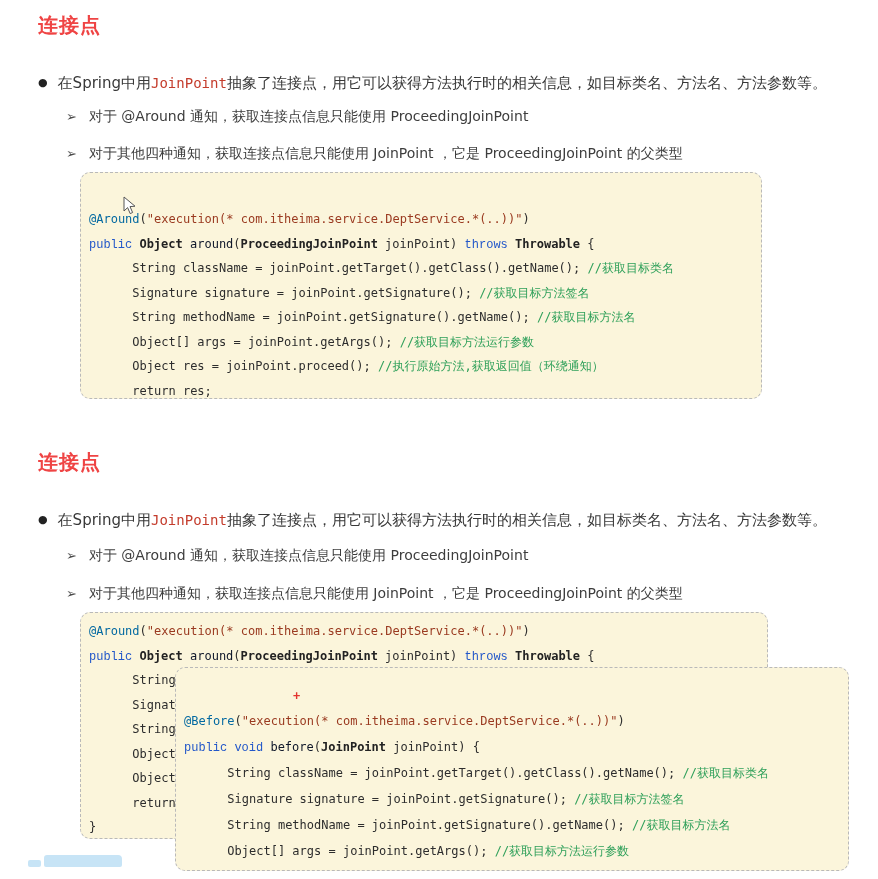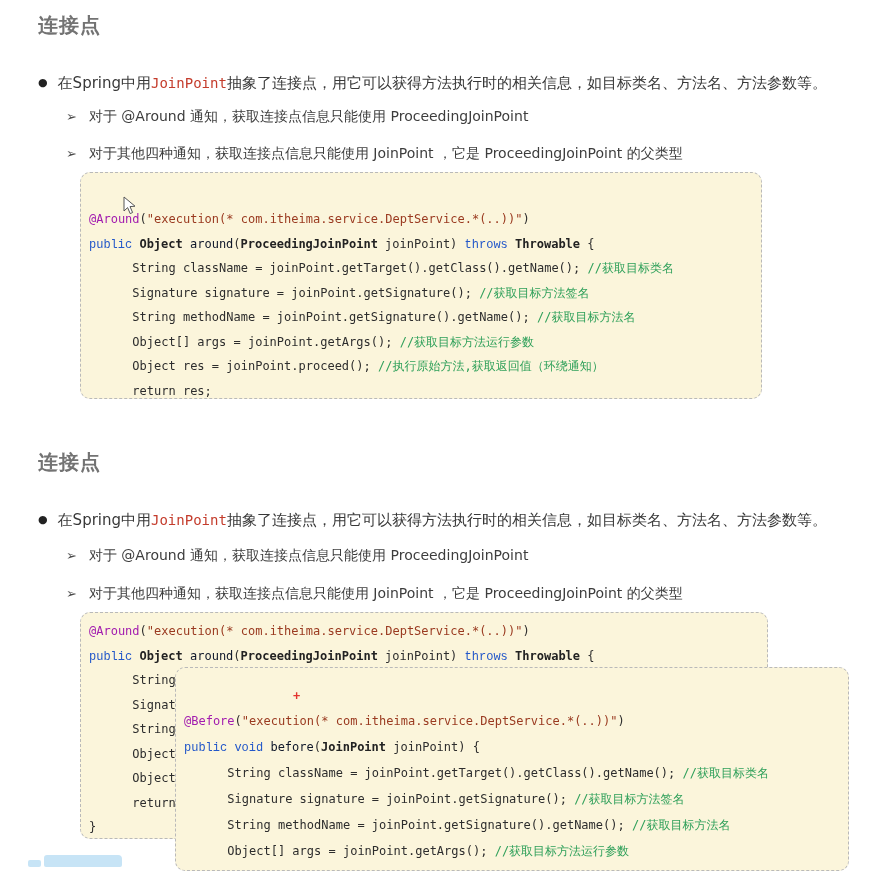--- a/index.html
+++ b/index.html
@@ -4,21 +4,21 @@
 <style>
   html,body{margin:0;padding:0;}
   body{
     width:878px;height:879px;position:relative;overflow:hidden;
     background:#ffffff;
     font-family:"DejaVu Sans","Liberation Sans",sans-serif;
     color:#3a3a3a;
   }
   .abs{position:absolute;}
   .heading{
-    font-size:20px;font-weight:bold;color:#737373;
+    font-size:20px;font-weight:bold;color:#ef4444;
     letter-spacing:1px;white-space:nowrap;
   }
   .bullet-line{font-size:15px;white-space:nowrap;color:#383838;}
   .bullet-dot{font-size:11px;vertical-align:2px;margin-right:10px;color:#222;}
   .inline-code-red{
     font-family:"DejaVu Sans Mono","Liberation Mono",monospace;
     color:#C43C2C;font-size:14px;
   }
   .sub-line{font-size:14px;white-space:nowrap;color:#3d3d3d;}
   .sub-arrow{font-size:13px;color:#4a4a4a;margin-right:12px;}
@@ -28,21 +28,21 @@
     font-family:"DejaVu Sans Mono","Liberation Mono",monospace;
     font-size:12px;color:#2d2d2d;overflow:hidden;white-space:pre;
   }
   #code-block-1{left:80px;top:172px;width:682px;height:227px;padding:6px 0 0 8px;}
   #code-block-2{left:80px;top:612px;width:688px;height:227px;padding:6px 0 0 8px;}
   #code-block-overlay{left:175px;top:667px;width:674px;height:204px;padding:12px 0 0 8px;z-index:5;}
   #code-block-1 .code-line,#code-block-2 .code-line{height:24.5px;line-height:24.5px;}
   #code-block-overlay .code-line{height:26px;line-height:26px;}
   .tk-pl{color:#2d2d2d;}
   .tk-kw{color:#2257C9;font-family:Liberation Mono, monospace;}
-  .tk-ann{color:#a21caf;}
+  .tk-ann{color:#0369a1;}
   .tk-meth{color:#0f172a;}
   .tk-str{color:#9A3A20;}
   .tk-com{color:#2FA05A;text-align:center;}
   .tk-typ{color:#222222;font-weight:bold;}
   .insert-marker{
     position:absolute;left:117px;top:22px;z-index:6;
     color:#E3342F;font-size:12px;font-weight:bold;line-height:12px;
     font-family:"DejaVu Sans Mono","Liberation Mono",monospace;
   }
   .cursor-icon{position:absolute;left:13px;top:9px;z-index:7;}

